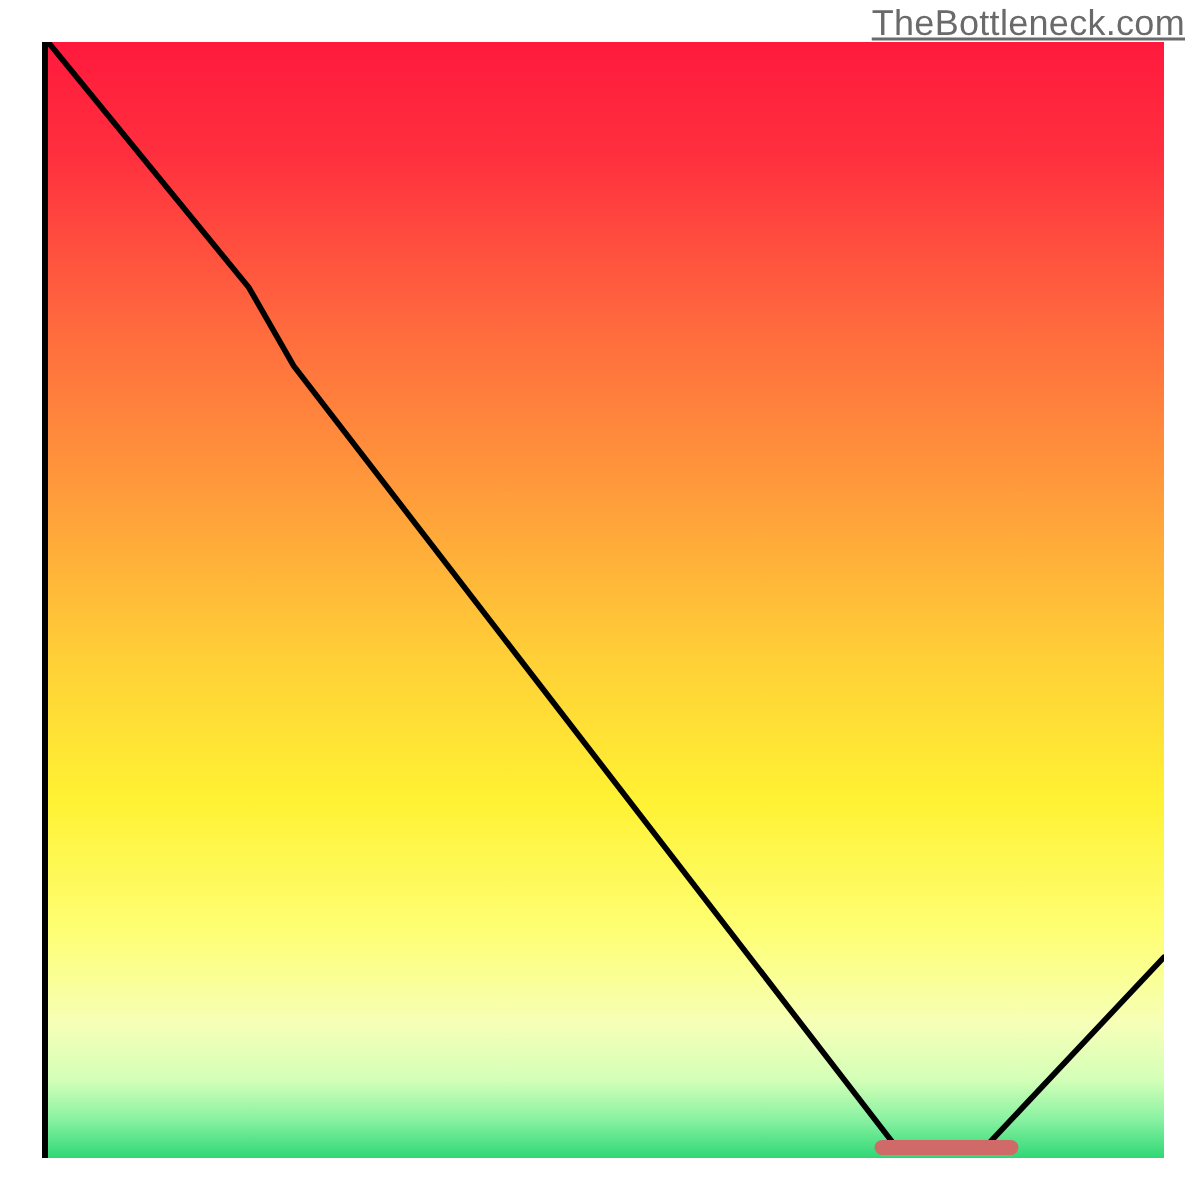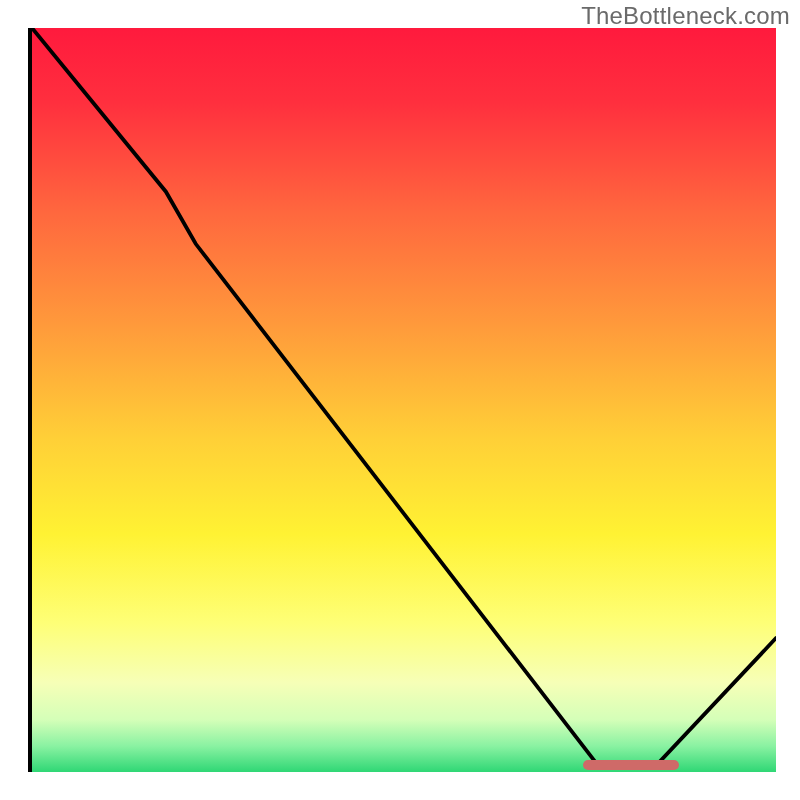--- a/index.html
+++ b/index.html
@@ -18,20 +18,21 @@
   }
   .watermark {
     position: absolute;
     top: 2px;
     right: 10px;
     color: #6a6a6a;
     font-size: 24px;
     font-weight: 400;
     letter-spacing: 0.2px;
     user-select: none;
+    text-decoration: underline;
   }
   .plot-area {
     position: absolute;
     left: 28px;
     top: 28px;
     width: 744px;
     height: 744px;
     box-sizing: border-box;
     border-left: 4px solid #000;
     border-bottom: 4px solid #000;

